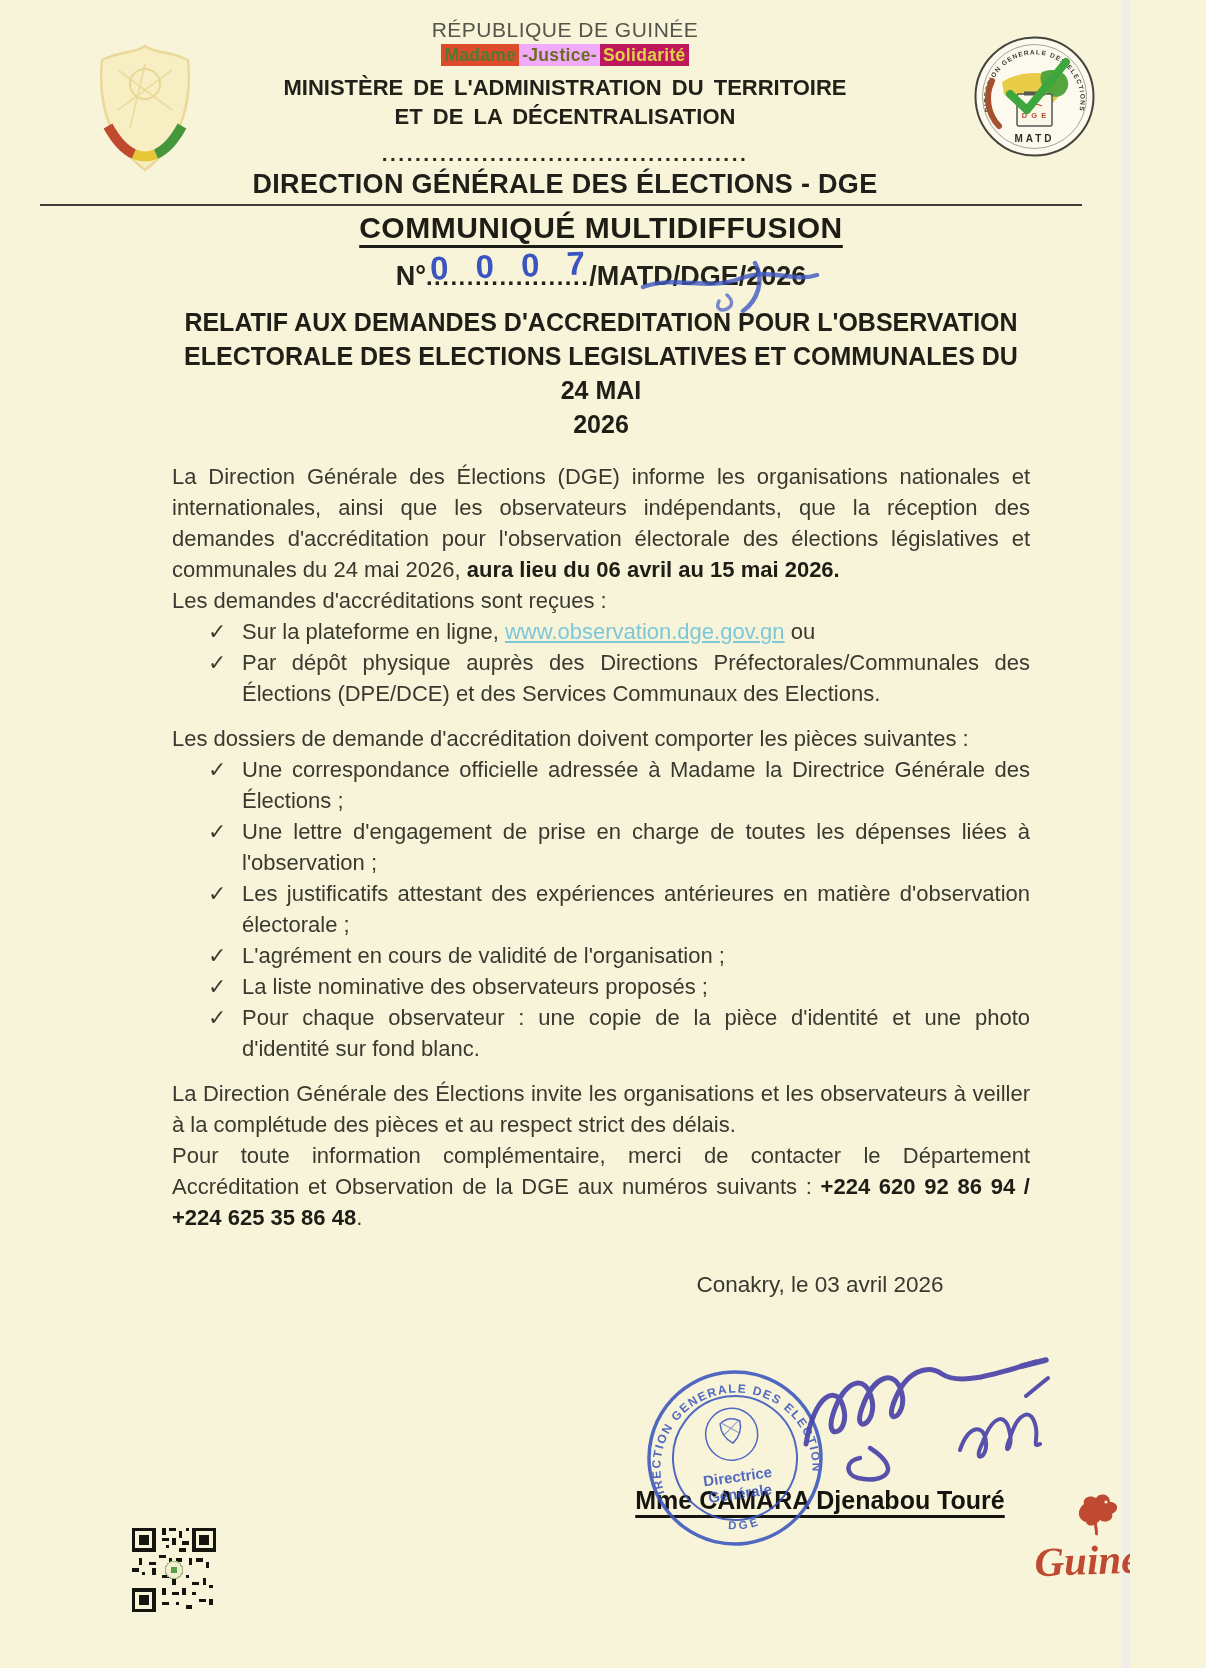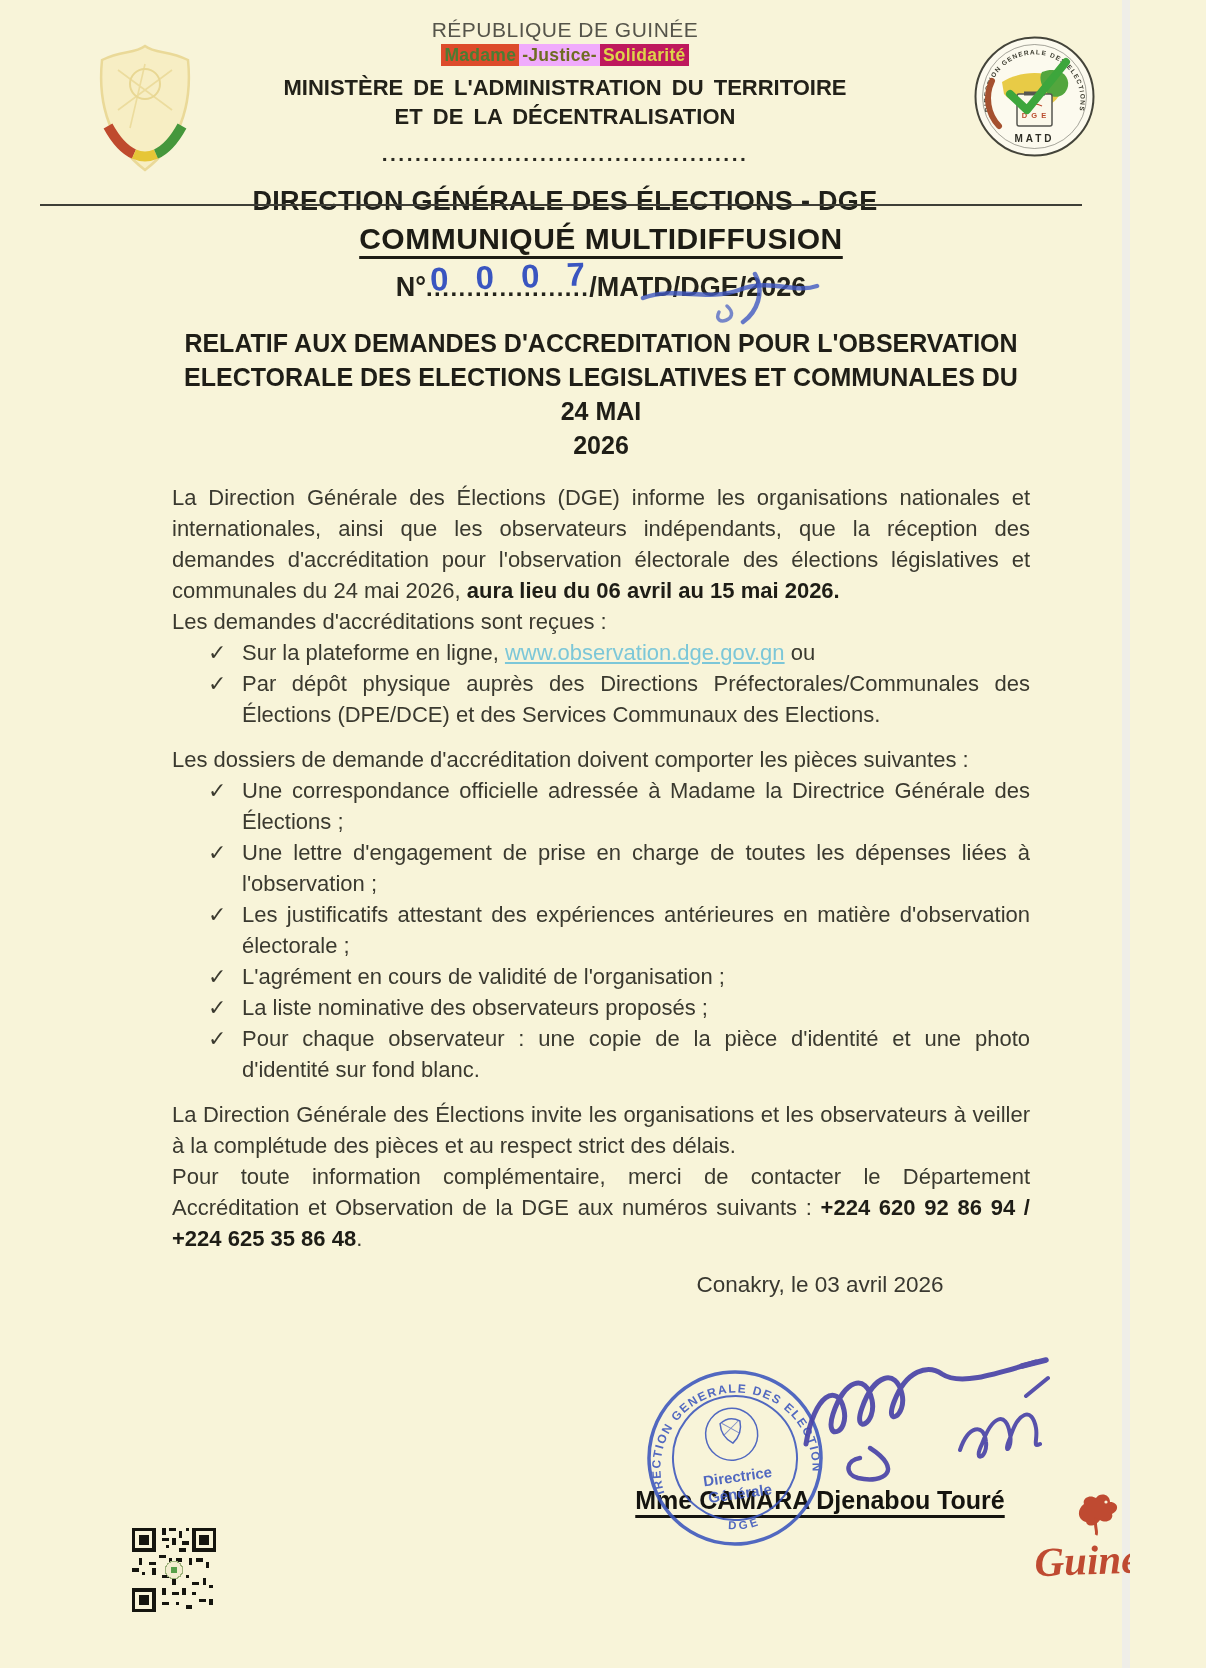--- a/index.html
+++ b/index.html
@@ -10,36 +10,36 @@
   
   .doc-header{position:absolute;top:18px;left:0;width:100%;text-align:center;}
   .republic{font-size:21px;color:#55544a;letter-spacing:.5px;}
   .motto{margin-top:3px;font-size:17.5px;font-weight:700;letter-spacing:.3px;}
   .motto span{padding:1px 3px;}
   .motto-red{background:#dd4b2b;color:#4c7c33;}
   .motto-yellow{background:#f0abfc;color:#6e6c22;}
   .motto-green{background:#be185d;color:#ddd34a;}
   .ministry{margin-top:7px;font-size:22px;font-weight:700;color:#222119;word-spacing:4px;line-height:29px;}
   .dotted{margin-top:11px;font-size:21px;font-weight:700;letter-spacing:2.5px;color:#2a2a22;}
-  .direction{margin-top:20px;font-size:27px;font-weight:700;color:#20201a;letter-spacing:.3px;}
+  .direction{margin-top:3px;font-size:27px;font-weight:700;color:#20201a;letter-spacing:.3px;}
   .rule{position:absolute;top:204px;left:40px;right:48px;border-top:2.5px solid #3f3f37;}
   .seal-left{position:absolute;left:86px;top:38px;width:118px;height:148px;}
   .seal-right{position:absolute;left:972px;top:34px;width:125px;height:125px;}
 
   
-  .content{position:absolute;top:212px;left:172px;width:858px;padding-top:10px;}
+  .content{position:absolute;top:201px;left:172px;width:858px;padding-top:10px;}
   h1.com-title{margin:0;text-align:center;font-size:30px;font-weight:700;color:#1d1c15;letter-spacing:.5px;
      text-decoration:underline;text-decoration-thickness:3px;text-underline-offset:7px;}
   .num-line{margin-top:16px;text-align:center;font-size:27px;font-weight:700;color:#23221a;position:relative;}
   .dots-wrap{position:relative;display:inline-block;}
   .num-dots{letter-spacing:1.5px;font-size:24px;}
   .num-hand{position:absolute;left:4px;top:-14px;font-size:33px;font-weight:600;color:#3a55c0;
      letter-spacing:9px;transform:rotate(-2deg);white-space:nowrap;}
   .scribble{position:absolute;left:54%;top:-8px;width:220px;height:70px;pointer-events:none;}
-  .subject{margin-top:23px;text-align:center;font-weight:700;font-size:25px;line-height:34px;color:#1f1e17;}
+  .subject{margin-top:13px;text-align:center;font-weight:700;font-size:25px;line-height:34px;color:#1f1e17;}
 
   .para{margin:0;font-size:22px;line-height:31px;text-align:justify;color:#3a392f;}
   .para.intro{margin-top:20px;}
   .para.gap{margin-top:14px;}
   .para strong{font-weight:700;color:#1e1d16;}
   .checklist{margin:0;padding:0 0 0 36px;}
   .check-item{display:flex;gap:10px;font-size:22px;line-height:31px;}
   .check{width:24px;flex:0 0 24px;color:#3c3b30;}
   .check-item .txt{flex:1;text-align:justify;}
   a.link{color:#7cc7d8;text-decoration:underline;text-decoration-color:#7cc7d8;cursor:pointer;}

